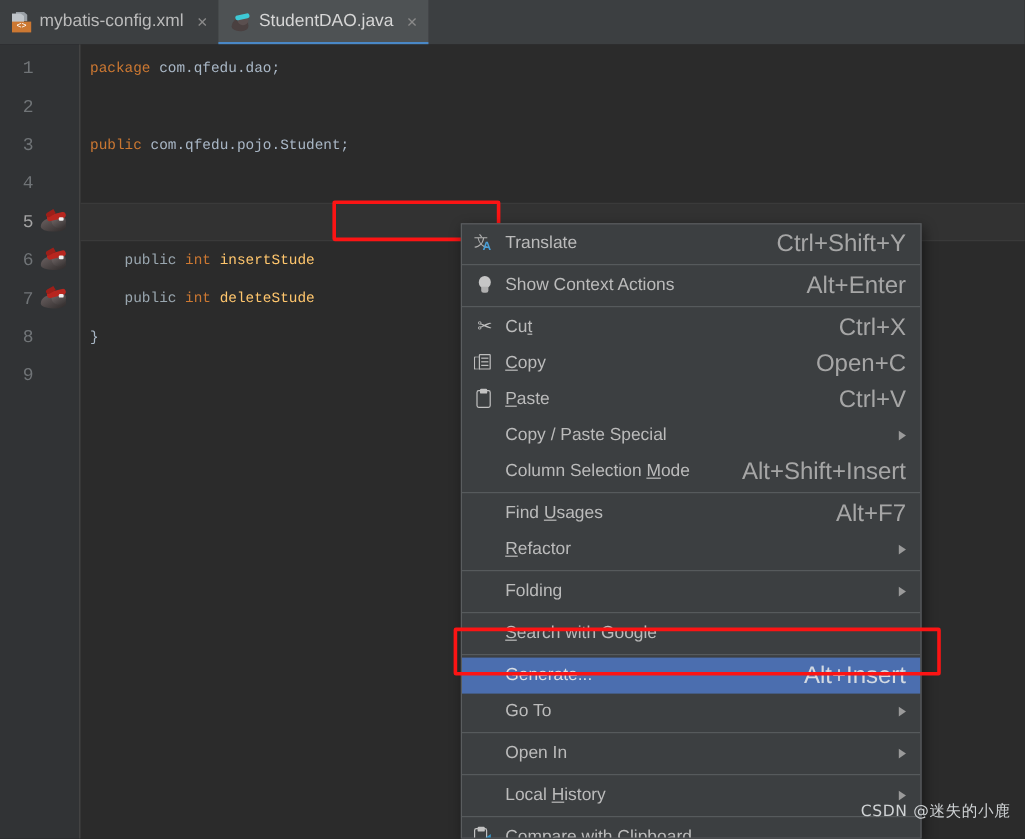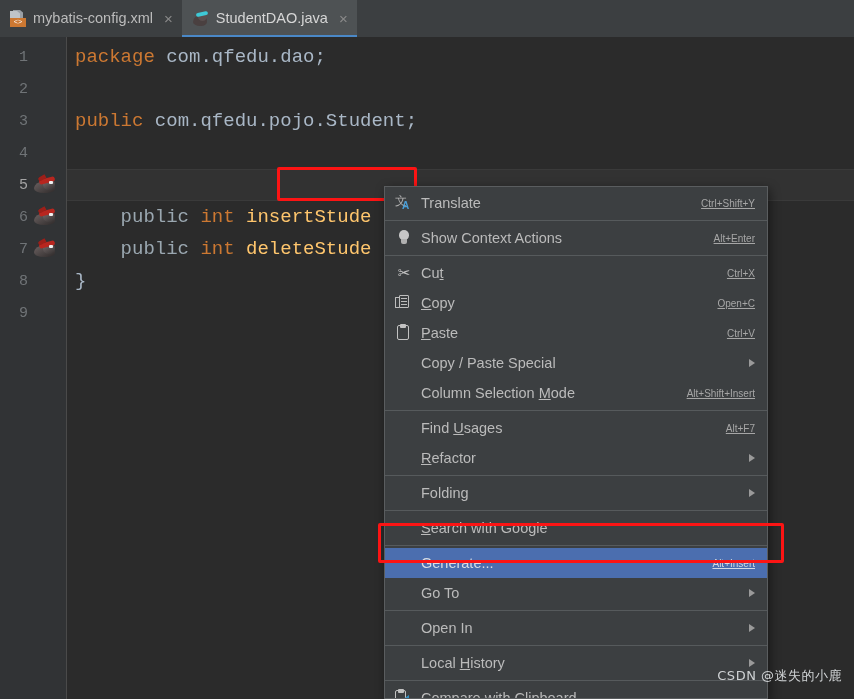--- a/index.html
+++ b/index.html
@@ -79,21 +79,21 @@
   .gutter-icon .geye { position: absolute; left: 15px; top: 5px; width: 4px; height: 3px;
     background: #f0f0f0; border-radius: 1px; }
 
   .caret-row {
     position: absolute; left: 67px; width: 787px; height: 32px; background: #323232;
     border-top: 1px solid #3a3a3a; border-bottom: 1px solid #3a3a3a;
   }
 
   .cline {
     position: absolute; left: 75px; height: 32px; display: flex; align-items: center;
-    font-family: "Liberation Mono", monospace; font-size: 19px; white-space: pre;
+    font-family: "Liberation Mono", monospace; font-size: 12px; white-space: pre;
     letter-spacing: 0px;
   }
   .kw  { color: #cc7832; }
   .txt { color: #a9b7c6; }
   .mth { color: #ffc66d; }
   .pun { color: #a9b7c6; }
   .sel { background: #2f5597; color: #c8d0d8; padding: 1px 0; }
 
   
   .redbox { position: absolute; border: 3px solid #fc1414; border-radius: 2px; pointer-events: none; }
@@ -105,21 +105,21 @@
     box-shadow: 2px 3px 10px rgba(0,0,0,.45);
     padding: 1px 0 0 0; overflow: hidden;
   }
   .mi {
     position: relative; display: flex; align-items: center; height: 30px;
     padding: 0 12px 0 8px; color: #bbbbbb; font-size: 14.5px; white-space: nowrap;
   }
   .mi .ic { width: 22px; height: 18px; flex: none; margin-right: 6px; position: relative; }
   .mi .lbl { flex: 1; }
   .mi .lbl u { text-decoration: underline; }
-  .mi .acc { color: #a6a6a6; font-size: 10px; margin-left: 12px; text-decoration: underline; }
+  .mi .acc { color: #a6a6a6; font-size: 20px; margin-left: 12px; }
   .mi .arrow {
     width: 0; height: 0; margin-left: 10px;
     border-left: 6px solid #9a9a9a; border-top: 4.5px solid transparent;
     border-bottom: 4.5px solid transparent;
   }
   .mi.selected { background: #4b6eaf; color: #d8dde4; }
   .mi.selected .acc { color: #d2d9e2; }
   .msep { height: 1px; background: #565a5c; margin: 2px 0; }
 
   

